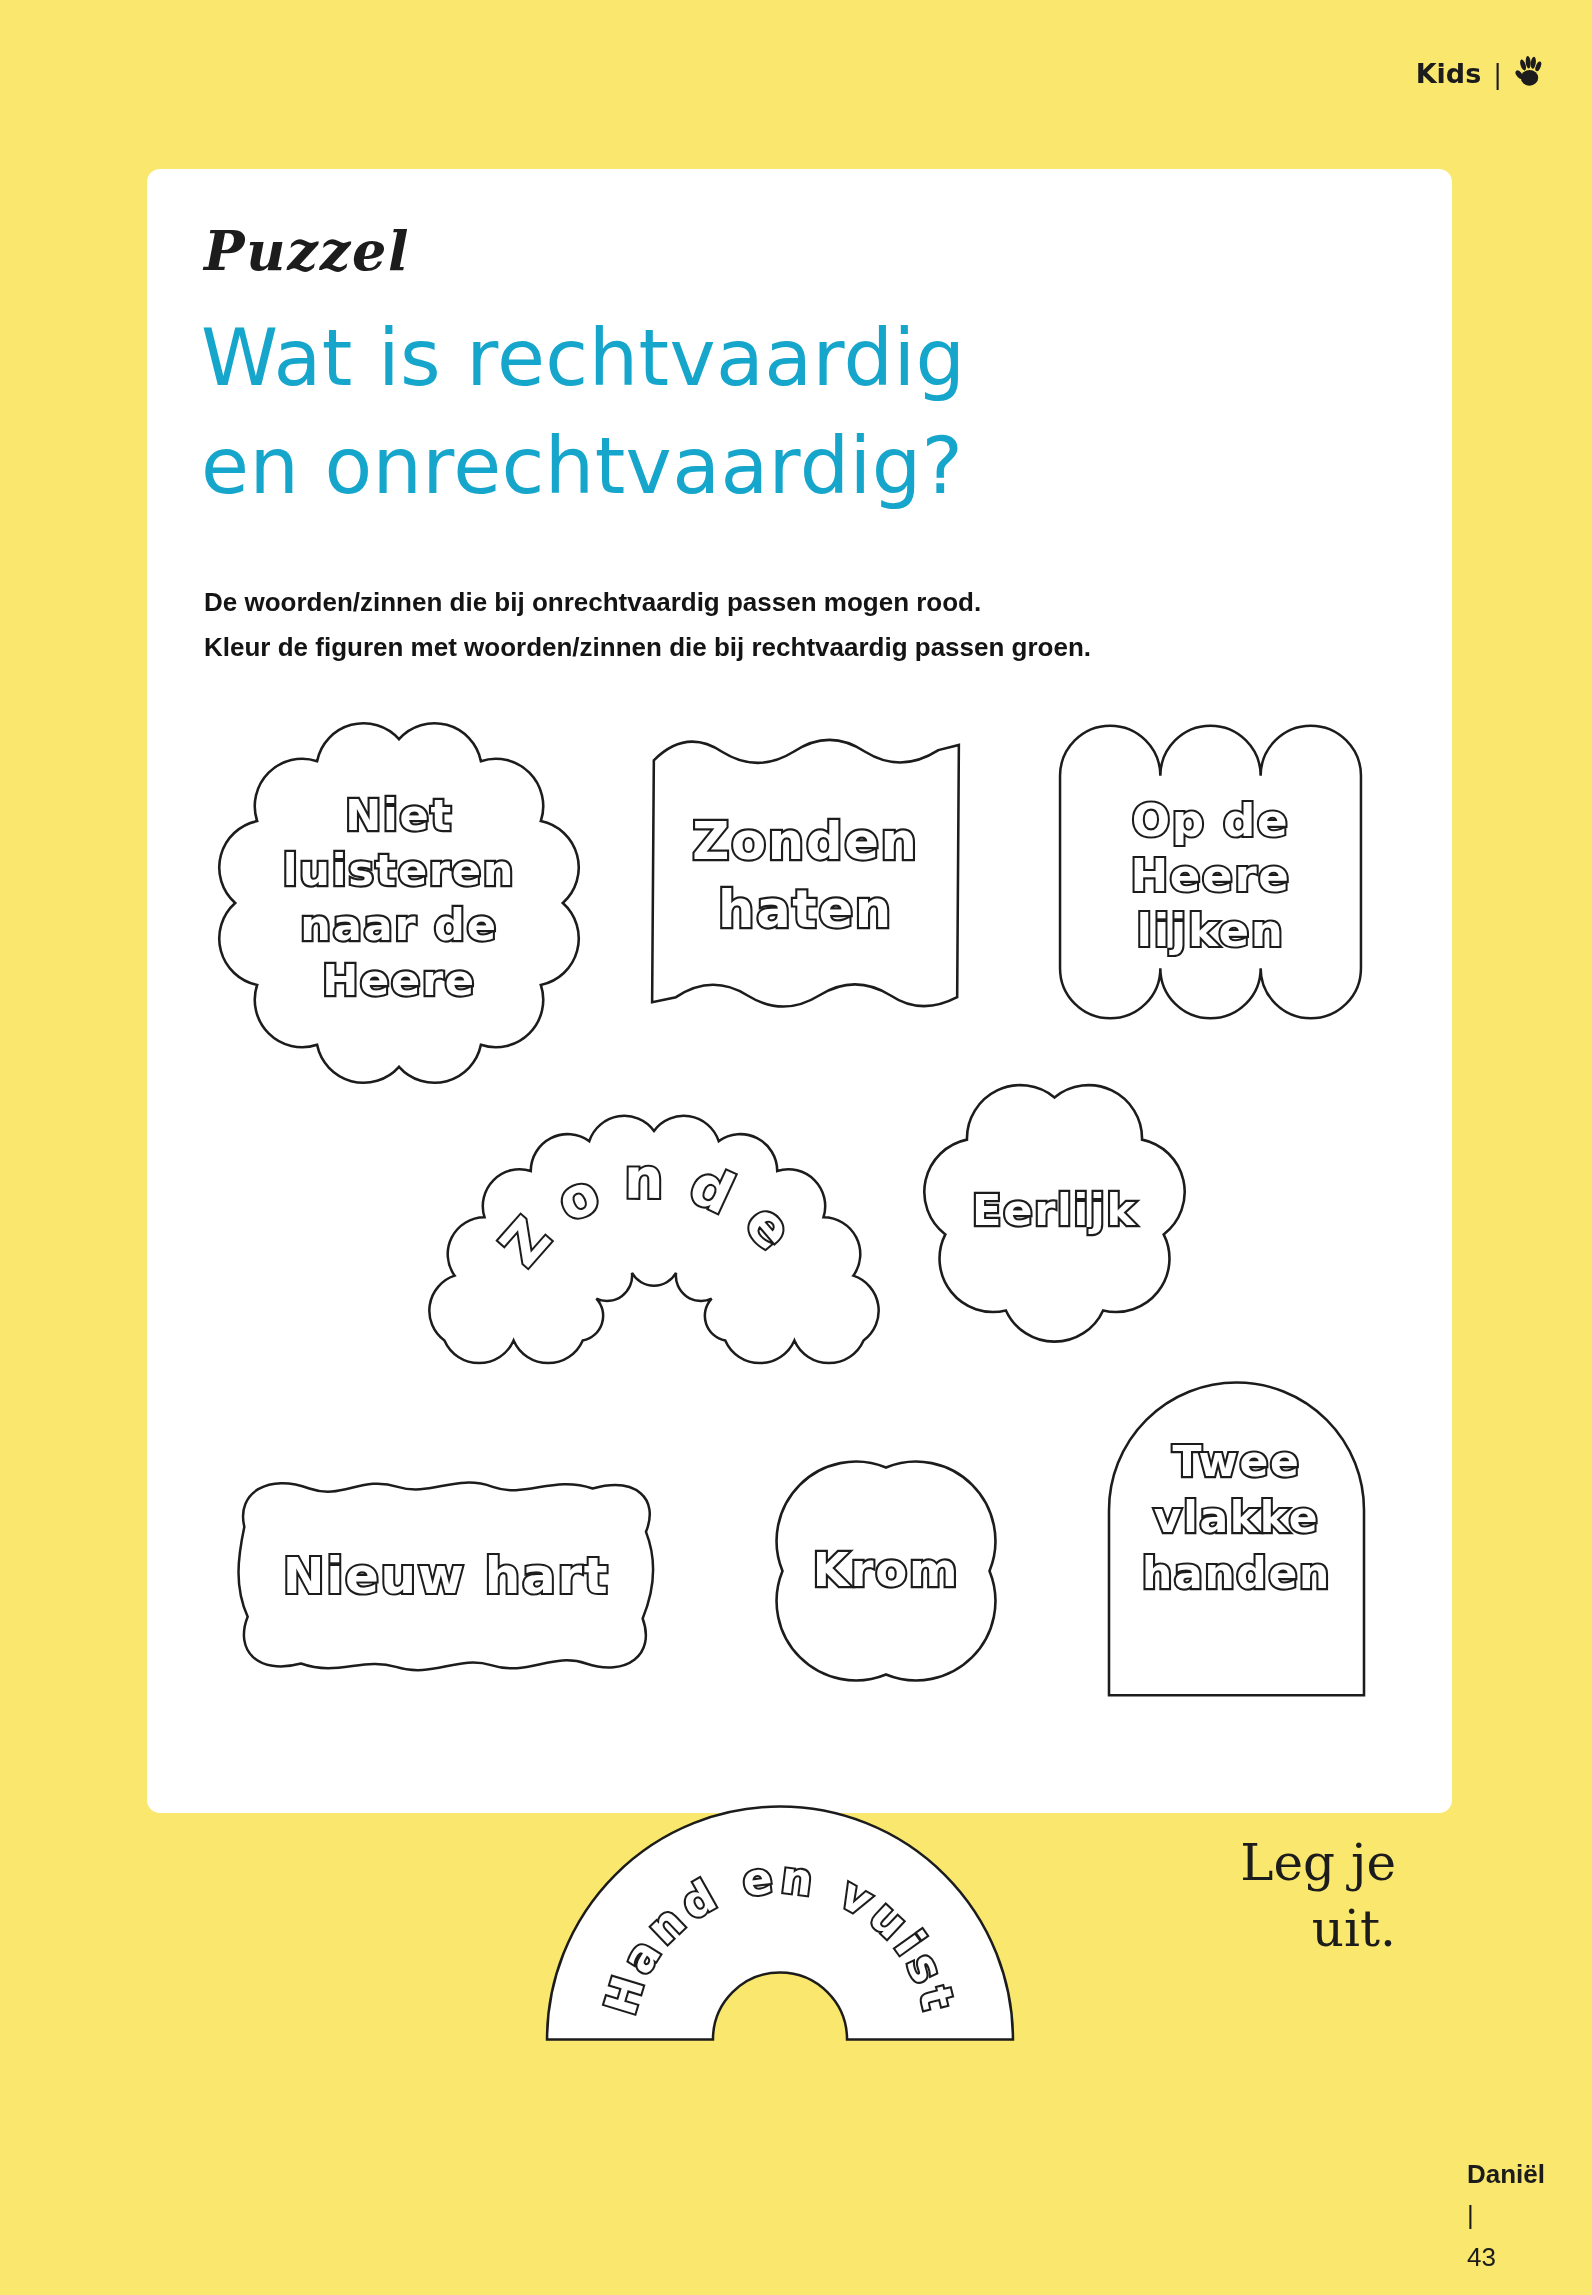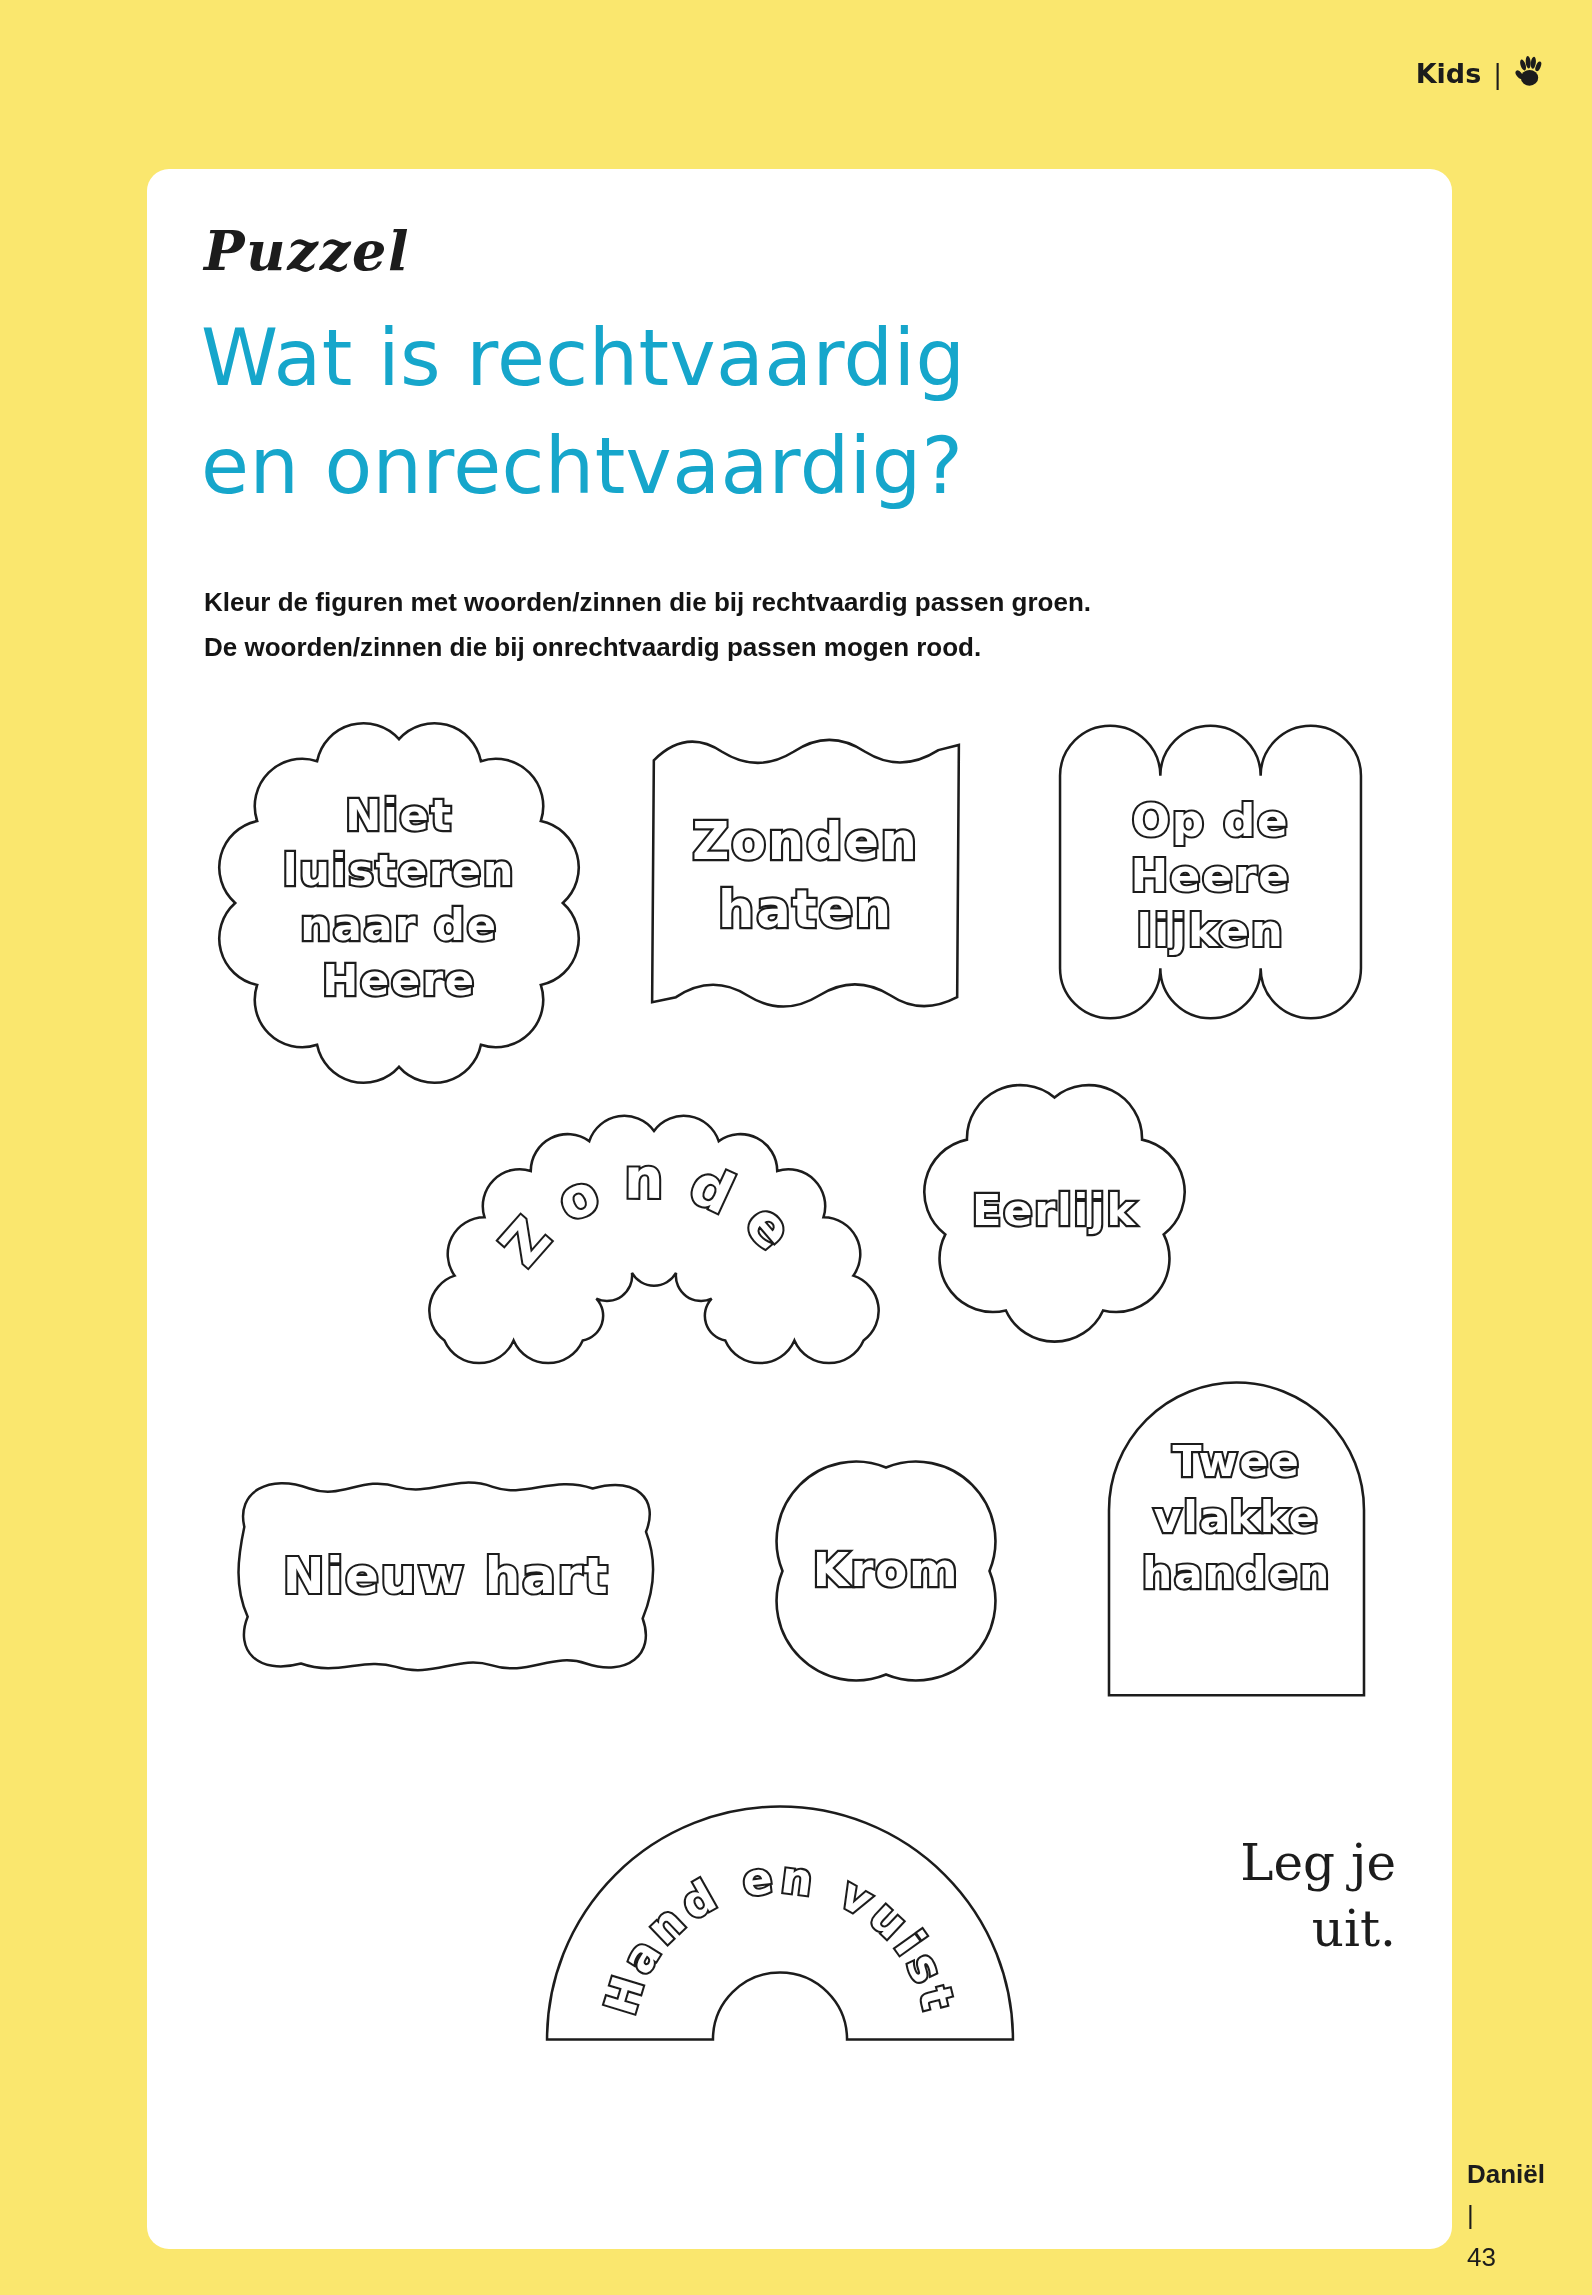--- a/index.html
+++ b/index.html
@@ -15,22 +15,22 @@
   .corner-header {
     position:absolute; top:54px; right:47px;
     display:flex; align-items:center; gap:12px;
     font-family:"DejaVu Sans", sans-serif;
     font-weight:bold; font-size:27px;
   }
   .corner-header .sep { font-weight:400; font-size:26px; }
 
   .card {
     position:absolute; left:147px; top:169px;
-    width:1305px; height:2080px;
-    background:#FFFFFF; border-radius:22px;
+    width:1305px; height:1644px;
+    background:#FFFFFF; border-radius:13px;
   }
 
   .kicker {
     position:absolute; left:57px; top:50px;
     font-family:"DejaVu Serif", serif; font-style:italic; font-weight:600;
     font-size:54px; letter-spacing:1.7px;
   }
 
   .title {
     position:absolute; left:54px; top:136px;
@@ -93,22 +93,22 @@
 <div class="card">
 
   <div class="kicker">Puzzel</div>
 
   <div class="title">
     <div>Wat is rechtvaardig</div>
     <div>en onrechtvaardig?</div>
   </div>
 
   <div class="instructions">
+    <div>De woorden/zinnen die bij onrechtvaardig passen mogen rood.</div>
     <div>Kleur de figuren met woorden/zinnen die bij rechtvaardig passen groen.</div>
-    <div>De woorden/zinnen die bij onrechtvaardig passen mogen rood.</div>
   </div>
 
   <div class="shape" style="left:58px; top:540px; width:388px; height:388px;">
     <svg viewBox="0 0 450 450">
       <path class="outline" d="M225,35 A55,55 0 0 1 320,60.5 A55,55 0 0 1 389.5,130 A55,55 0 0 1 415,225 A55,55 0 0 1 389.5,320 A55,55 0 0 1 320,389.5 A55,55 0 0 1 225,415 A55,55 0 0 1 130,389.5 A55,55 0 0 1 60.5,320 A55,55 0 0 1 35,225 A55,55 0 0 1 60.5,130 A55,55 0 0 1 130,60.5 A55,55 0 0 1 225,35 Z"></path>
       <text class="bubble" x="225" y="140" font-size="50">Niet</text>
       <text class="bubble" x="225" y="204" font-size="50">luisteren</text>
       <text class="bubble" x="225" y="268" font-size="50">naar de</text>
       <text class="bubble" x="225" y="332" font-size="50">Heere</text>
     </svg>

